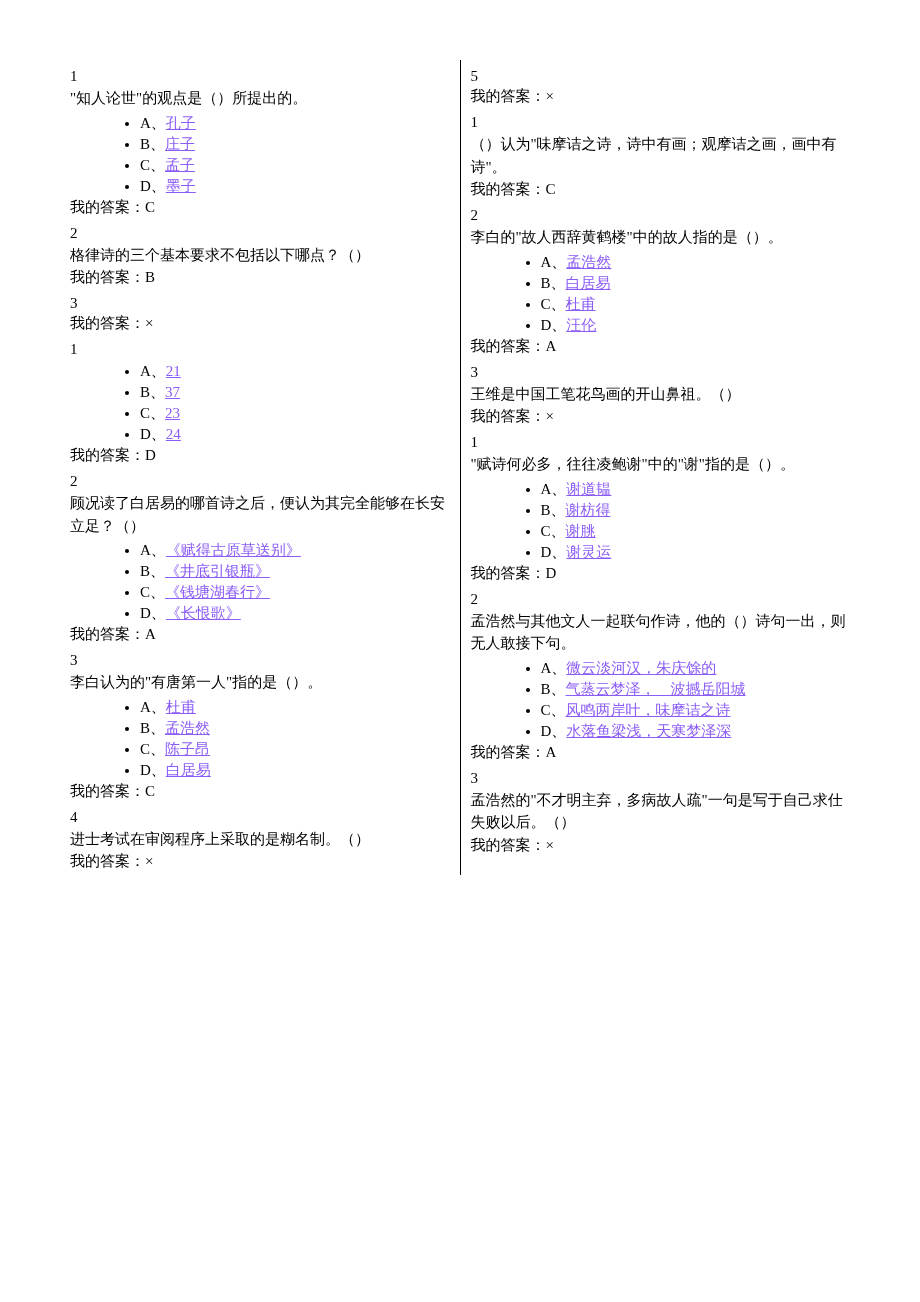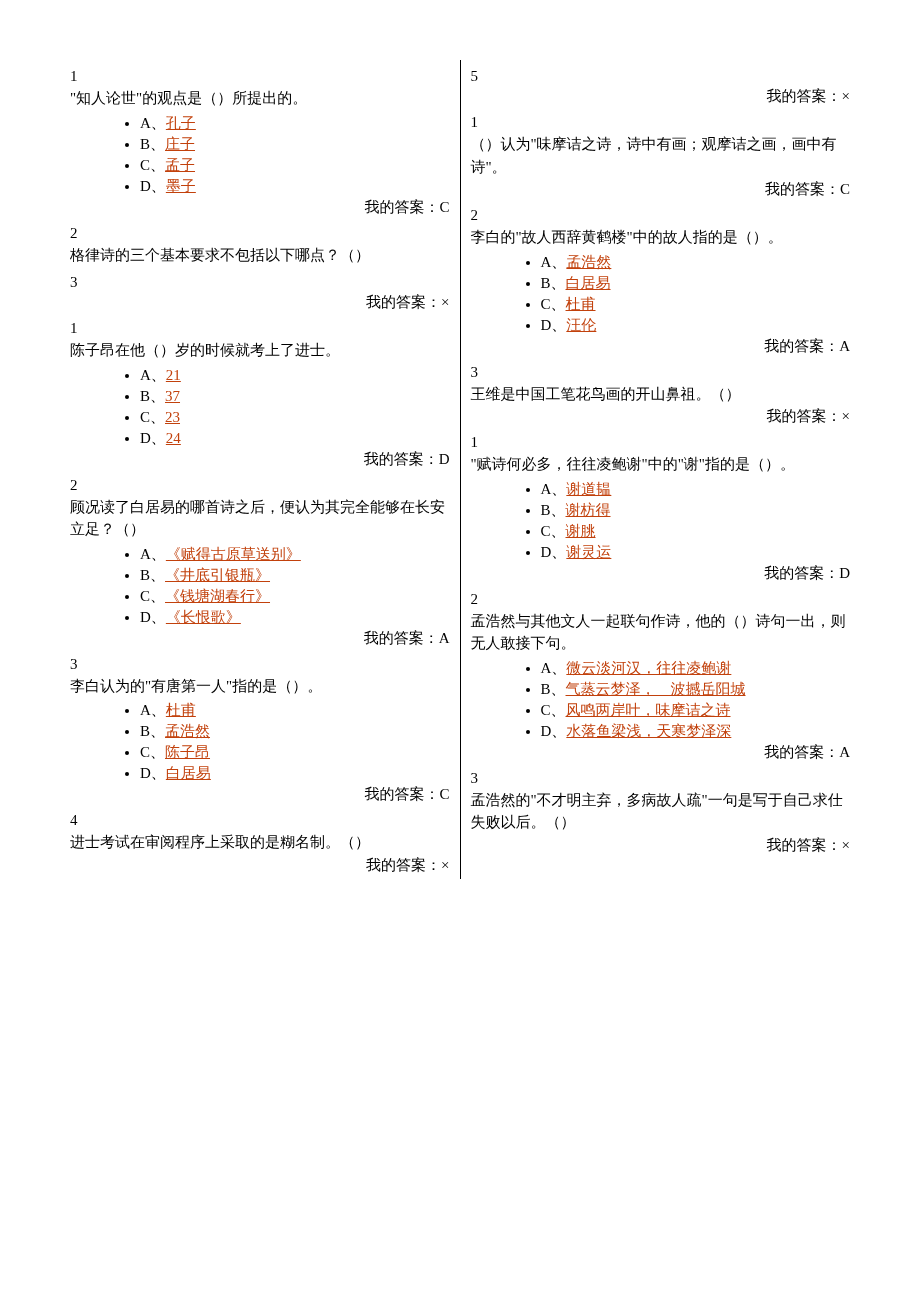--- a/index.html
+++ b/index.html
@@ -34,26 +34,26 @@
   }
   ul.opts {
     list-style: disc;
     margin: 4px 0 2px 0;
     padding-left: 70px;
   }
   ul.opts li {
     margin: 2px 0;
   }
   .opt-link {
-    color: #c2410c;
+    color: #8b5cf6;
     text-decoration: underline;
     cursor: pointer;
   }
   .answer {
-    text-align: right;
+    text-align: left;
     margin: 2px 0 4px 0;
   }
 </style>
 </head>
 <body>
 
 <div class="page">
 
   <div class="col">
 
@@ -62,26 +62,26 @@
     <ul class="opts">
       <li><span>A、</span><span class="opt-link">孔子</span></li>
       <li><span>B、</span><span class="opt-link">庄子</span></li>
       <li><span>C、</span><span class="opt-link">孟子</span></li>
       <li><span>D、</span><span class="opt-link">墨子</span></li>
     </ul>
     <div class="answer"><span>我的答案：</span><span>C</span></div>
 
     <div class="qnum">2</div>
     <div class="stem">格律诗的三个基本要求不包括以下哪点？（）</div>
+    <div class="answer"><span>我的答案：</span><span>B</span></div>
 
     <div class="qnum">3</div>
     <div class="answer"><span>我的答案：</span><span>×</span></div>
 
     <div class="qnum">1</div>
-    <div class="stem">陈子昂在他（）岁的时候就考上了进士。</div>
     <ul class="opts">
       <li><span>A、</span><span class="opt-link">21</span></li>
       <li><span>B、</span><span class="opt-link">37</span></li>
       <li><span>C、</span><span class="opt-link">23</span></li>
       <li><span>D、</span><span class="opt-link">24</span></li>
     </ul>
     <div class="answer"><span>我的答案：</span><span>D</span></div>
 
     <div class="qnum">2</div>
     <div class="stem">顾况读了白居易的哪首诗之后，便认为其完全能够在长安立足？（）</div>
@@ -138,21 +138,21 @@
       <li><span>A、</span><span class="opt-link">谢道韫</span></li>
       <li><span>B、</span><span class="opt-link">谢枋得</span></li>
       <li><span>C、</span><span class="opt-link">谢朓</span></li>
       <li><span>D、</span><span class="opt-link">谢灵运</span></li>
     </ul>
     <div class="answer"><span>我的答案：</span><span>D</span></div>
 
     <div class="qnum">2</div>
     <div class="stem">孟浩然与其他文人一起联句作诗，他的（）诗句一出，则无人敢接下句。</div>
     <ul class="opts">
-      <li><span>A、</span><span class="opt-link">微云淡河汉，往往凌鲍谢</span></li>
+      <li><span>A、</span><span class="opt-link">微云淡河汉，朱庆馀的</span></li>
       <li><span>B、</span><span class="opt-link">气蒸云梦泽，　波撼岳阳城</span></li>
       <li><span>C、</span><span class="opt-link">风鸣两岸叶，味摩诘之诗</span></li>
       <li><span>D、</span><span class="opt-link">水落鱼梁浅，天寒梦泽深</span></li>
     </ul>
     <div class="answer"><span>我的答案：</span><span>A</span></div>
 
     <div class="qnum">3</div>
     <div class="stem">孟浩然的"不才明主弃，多病故人疏"一句是写于自己求仕失败以后。（）</div>
     <div class="answer"><span>我的答案：</span><span>×</span></div>
 

